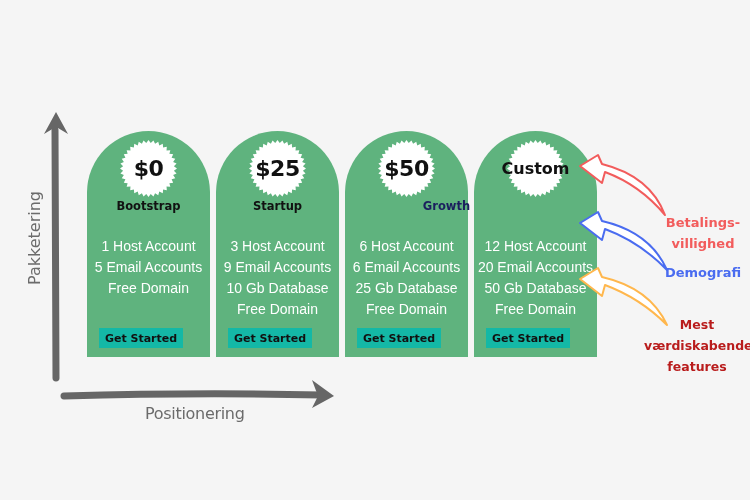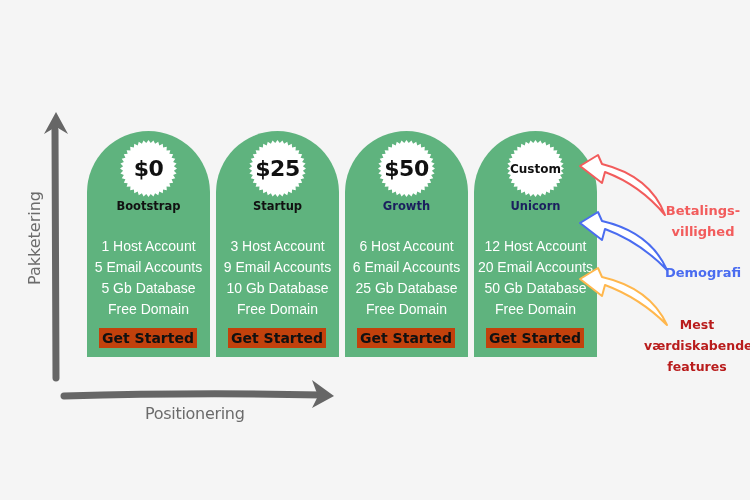--- a/index.html
+++ b/index.html
@@ -15,36 +15,36 @@
   .badge {
     position: absolute; left: 33px; top: 9px; width: 57px; height: 57px;
   }
   .badge svg { position: absolute; left: 0; top: 0; }
   .badge .price {
     position: absolute; left: 0; top: 0; width: 57px; height: 57px;
     display: flex; align-items: center; justify-content: center;
     font-family: "DejaVu Sans", sans-serif; font-weight: bold;
     font-size: 22px; color: #111; letter-spacing: -0.5px;
   }
-  .badge .price.small { font-size: 12px; letter-spacing: 0; }
+  .badge .price.small { font-size: 16px; letter-spacing: 0; }
   .plan-name {
     position: absolute; left: 0; width: 123px; top: 68px; text-align: center;
     font-family: "DejaVu Sans", sans-serif; font-weight: bold; font-size: 11.5px;
     color: #111;
   }
-  .plan-name.navy { color: #1b1f5e; }
+  .plan-name.navy { color: #1b1f5e; padding-left: 40px; }
   .features { position: absolute; left: 0; top: 108px; width: 123px; }
   .feature {
     height: 21px; line-height: 14px; text-align: center;
     font-family: "Liberation Sans", sans-serif; font-size: 14px; color: #ffffff;
   }
   .cta {
-    position: absolute; left: 12px; top: 197px; width: 98px; height: 20px;
-    background: #c2410c; border: none; padding: 0;
-    font-family: "DejaVu Sans", sans-serif; font-weight: bold; font-size: 14px;
+    position: absolute; left: 12px; top: 197px; width: 84px; height: 20px;
+    background: #14b8a6; border: none; padding: 0;
+    font-family: "DejaVu Sans", sans-serif; font-weight: bold; font-size: 11px;
     color: #111; display: flex; align-items: center; justify-content: center;
   }
   .axis-label {
     position: absolute; font-family: "DejaVu Sans", sans-serif; color: #6b6b6b;
     font-size: 16px;
   }
   .y-label {
     left: 2px; top: 247px; width: 90px; text-align: center;
     transform: rotate(-90deg); transform-origin: 45px 10px; top: 230px; left: -10px;
   }
@@ -76,21 +76,20 @@
   <div class="badge">
     <svg width="57" height="57">
         <polygon class="burst" fill="#fff" points="57.00,28.50 53.90,30.72 56.57,33.45 53.13,35.10 55.28,38.25 51.61,39.28 53.18,42.75 49.39,43.13 50.33,46.82 46.53,46.53 46.82,50.33 43.13,49.39 42.75,53.18 39.28,51.61 38.25,55.28 35.10,53.13 33.45,56.57 30.72,53.90 28.50,57.00 26.28,53.90 23.55,56.57 21.90,53.13 18.75,55.28 17.72,51.61 14.25,53.18 13.87,49.39 10.18,50.33 10.47,46.53 6.67,46.82 7.61,43.13 3.82,42.75 5.39,39.28 1.72,38.25 3.87,35.10 0.43,33.45 3.10,30.72 0.00,28.50 3.10,26.28 0.43,23.55 3.87,21.90 1.72,18.75 5.39,17.72 3.82,14.25 7.61,13.87 6.67,10.18 10.47,10.47 10.18,6.67 13.87,7.61 14.25,3.82 17.72,5.39 18.75,1.72 21.90,3.87 23.55,0.43 26.28,3.10 28.50,0.00 30.72,3.10 33.45,0.43 35.10,3.87 38.25,1.72 39.28,5.39 42.75,3.82 43.13,7.61 46.82,6.67 46.53,10.47 50.33,10.18 49.39,13.87 53.18,14.25 51.61,17.72 55.28,18.75 53.13,21.90 56.57,23.55 53.90,26.28"></polygon>
       </svg>
     <div class="price">$0</div>
   </div>
   <div class="plan-name">Bootstrap</div>
   <div class="features">
     <div class="feature">1 Host Account</div>
     <div class="feature">5 Email Accounts</div>
-    <div class="feature">5 Gb Database</div>
     <div class="feature">Free Domain</div>
   </div>
   <button class="cta">Get Started</button>
 </div>
 
 <div class="card" style="left:216px">
   <div class="badge">
     <svg width="57" height="57">
         <polygon class="burst" fill="#fff" points="57.00,28.50 53.90,30.72 56.57,33.45 53.13,35.10 55.28,38.25 51.61,39.28 53.18,42.75 49.39,43.13 50.33,46.82 46.53,46.53 46.82,50.33 43.13,49.39 42.75,53.18 39.28,51.61 38.25,55.28 35.10,53.13 33.45,56.57 30.72,53.90 28.50,57.00 26.28,53.90 23.55,56.57 21.90,53.13 18.75,55.28 17.72,51.61 14.25,53.18 13.87,49.39 10.18,50.33 10.47,46.53 6.67,46.82 7.61,43.13 3.82,42.75 5.39,39.28 1.72,38.25 3.87,35.10 0.43,33.45 3.10,30.72 0.00,28.50 3.10,26.28 0.43,23.55 3.87,21.90 1.72,18.75 5.39,17.72 3.82,14.25 7.61,13.87 6.67,10.18 10.47,10.47 10.18,6.67 13.87,7.61 14.25,3.82 17.72,5.39 18.75,1.72 21.90,3.87 23.55,0.43 26.28,3.10 28.50,0.00 30.72,3.10 33.45,0.43 35.10,3.87 38.25,1.72 39.28,5.39 42.75,3.82 43.13,7.61 46.82,6.67 46.53,10.47 50.33,10.18 49.39,13.87 53.18,14.25 51.61,17.72 55.28,18.75 53.13,21.90 56.57,23.55 53.90,26.28"></polygon>
       </svg>
@@ -123,21 +122,20 @@
   <button class="cta">Get Started</button>
 </div>
 
 <div class="card" style="left:474px">
   <div class="badge">
     <svg width="57" height="57">
         <polygon class="burst" fill="#fff" points="57.00,28.50 53.90,30.72 56.57,33.45 53.13,35.10 55.28,38.25 51.61,39.28 53.18,42.75 49.39,43.13 50.33,46.82 46.53,46.53 46.82,50.33 43.13,49.39 42.75,53.18 39.28,51.61 38.25,55.28 35.10,53.13 33.45,56.57 30.72,53.90 28.50,57.00 26.28,53.90 23.55,56.57 21.90,53.13 18.75,55.28 17.72,51.61 14.25,53.18 13.87,49.39 10.18,50.33 10.47,46.53 6.67,46.82 7.61,43.13 3.82,42.75 5.39,39.28 1.72,38.25 3.87,35.10 0.43,33.45 3.10,30.72 0.00,28.50 3.10,26.28 0.43,23.55 3.87,21.90 1.72,18.75 5.39,17.72 3.82,14.25 7.61,13.87 6.67,10.18 10.47,10.47 10.18,6.67 13.87,7.61 14.25,3.82 17.72,5.39 18.75,1.72 21.90,3.87 23.55,0.43 26.28,3.10 28.50,0.00 30.72,3.10 33.45,0.43 35.10,3.87 38.25,1.72 39.28,5.39 42.75,3.82 43.13,7.61 46.82,6.67 46.53,10.47 50.33,10.18 49.39,13.87 53.18,14.25 51.61,17.72 55.28,18.75 53.13,21.90 56.57,23.55 53.90,26.28"></polygon>
       </svg>
     <div class="price small">Custom</div>
   </div>
-  <div class="plan-name navy">Unicorn</div>
   <div class="features">
     <div class="feature">12 Host Account</div>
     <div class="feature">20 Email Accounts</div>
     <div class="feature">50 Gb Database</div>
     <div class="feature">Free Domain</div>
   </div>
   <button class="cta">Get Started</button>
 </div>
 
 <svg class="overlay" width="750" height="500">
@@ -145,21 +143,21 @@
     <path d="M580 166 L598 155 L602 164 Q650 176 665 215 Q640 185 605 172 L602 183 Z" fill="#fff" stroke="#f25c5c" stroke-width="2" stroke-linejoin="round"></path>
   </g>
   <g>
     <path d="M580 223 L598 212 L602 221 Q650 232 667 270 Q640 242 605 229 L602 240 Z" fill="#fff" stroke="#4a6cf0" stroke-width="2" stroke-linejoin="round"></path>
   </g>
   <g>
     <path d="M580 279 L598 268 L602 277 Q650 288 667 325 Q640 298 605 285 L602 296 Z" fill="#fff" stroke="#ffb74d" stroke-width="2" stroke-linejoin="round"></path>
   </g>
 </svg>
 
-<div class="annot" style="left:663px; top:200px; width:80px; color:#f25c5c;">
+<div class="annot" style="left:663px; top:212px; width:80px; color:#f25c5c;">
   <div>Betalings-</div>
   <div>villighed</div>
 </div>
 <div class="annot" style="left:663px; top:262px; width:80px; color:#4a6cf0;">
   <div>Demografi</div>
 </div>
 <div class="annot" style="left:644px; top:314px; width:106px; color:#b91c1c; font-size:12.5px;">
   <div>Mest</div>
   <div>værdiskabende</div>
   <div>features</div>

